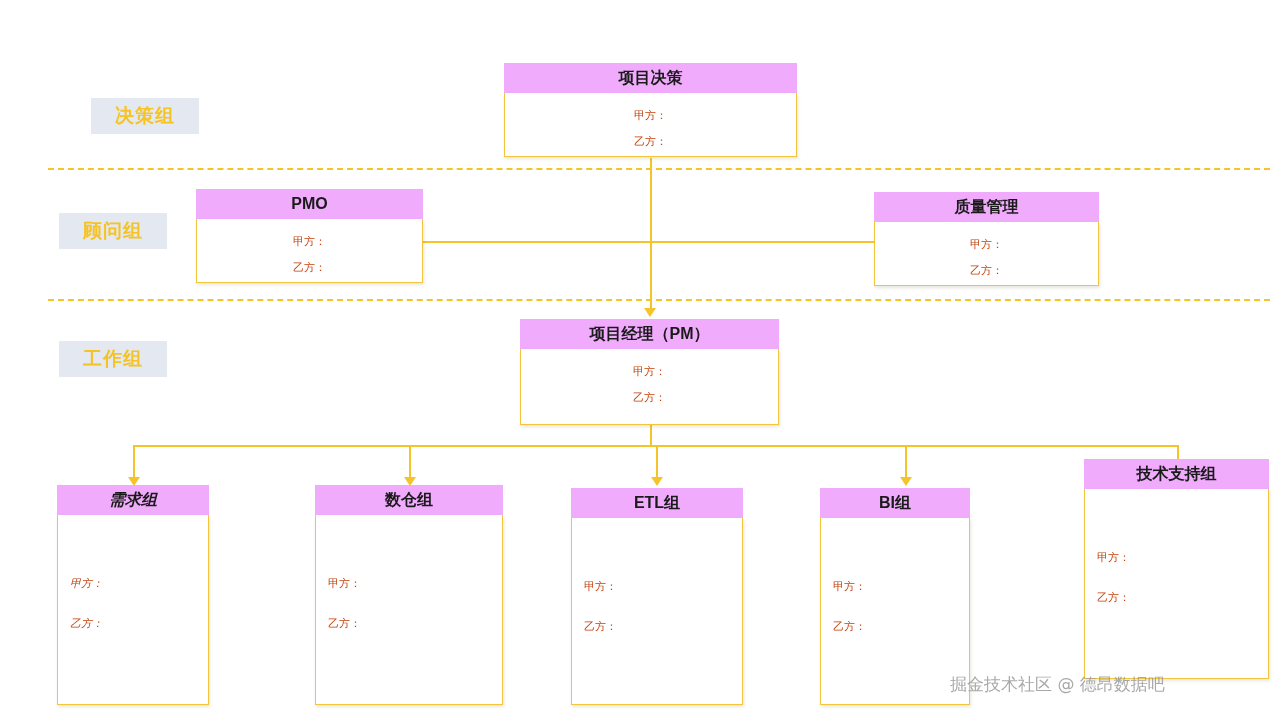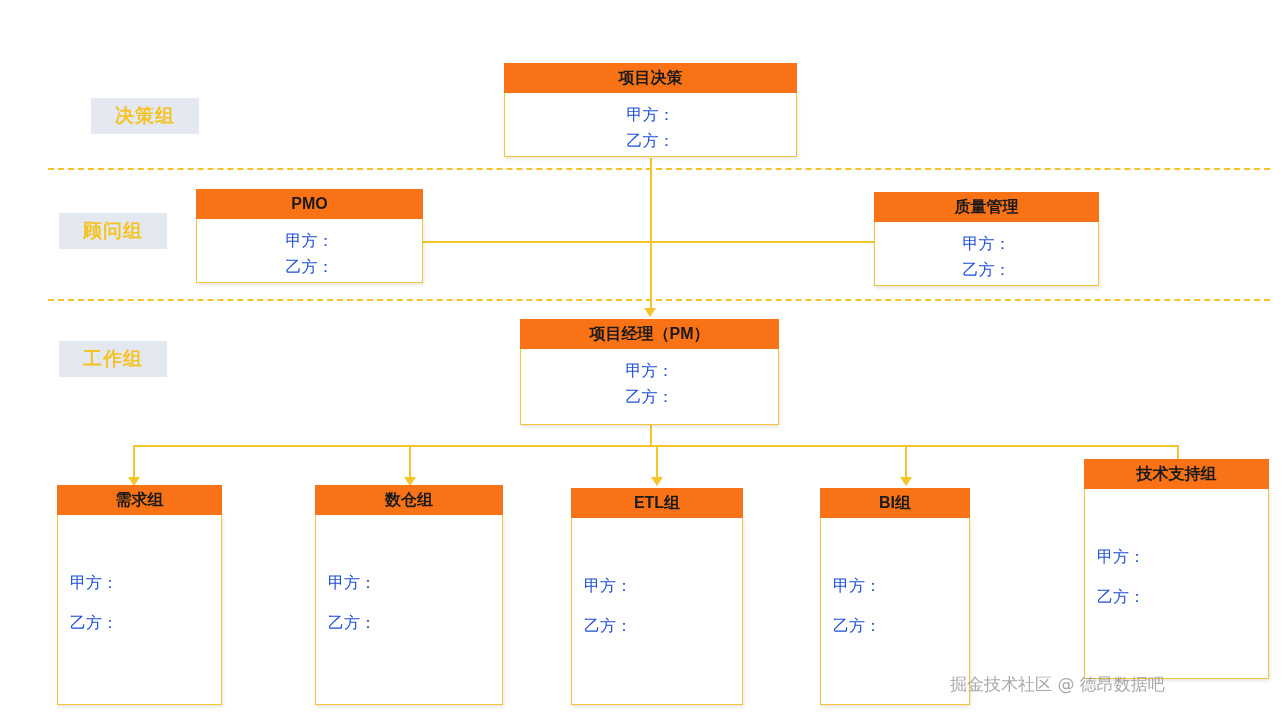--- a/index.html
+++ b/index.html
@@ -41,42 +41,42 @@
     border-top: 2px dashed #f5c426;
   }
 
   
   .node {
     position: absolute;
     box-sizing: border-box;
   }
   .node-head {
     box-sizing: border-box;
-    background: #f97316;
+    background: #f0abfc;
     color: #1a1a1a;
     font-weight: bold;
     text-align: center;
     font-size: 16px;
     line-height: 30px;
     height: 30px;
     width: 100%;
     white-space: nowrap;
     overflow: hidden;
   }
   .node-body {
     box-sizing: border-box;
     background: #ffffff;
     border: 1.5px solid #f3c53a;
     border-top: none;
     width: 100%;
     box-shadow: 1px 2px 3px rgba(150, 140, 100, 0.22);
   }
   .node-body .line {
-    font-size: 16px;
-    color: #1d4ed8;
+    font-size: 11px;
+    color: #c2410c;
     white-space: nowrap;
   }
 
   
   .node.centered .node-body {
     text-align: center;
     padding-top: 9px;
   }
   .node.centered .node-body .line {
     line-height: 26px;
@@ -182,21 +182,21 @@
   </div>
 
   <div class="node centered" style="left:520px; top:319px; width:259px;">
     <div class="node-head">项目经理（PM）</div>
     <div class="node-body" style="height:76px;">
       <div class="line">甲方：</div>
       <div class="line">乙方：</div>
     </div>
   </div>
 
-  <div class="node leftal" style="left:57px; top:485px; width:165px;">
+  <div class="node leftal" style="left:57px; top:485px; width:152px;font-style:italic;">
     <div class="node-head">需求组</div>
     <div class="node-body" style="height:190px;">
       <div class="line">甲方：</div>
       <div class="line">乙方：</div>
     </div>
   </div>
 
   <div class="node leftal" style="left:315px; top:485px; width:188px;">
     <div class="node-head">数仓组</div>
     <div class="node-body" style="height:190px;">

